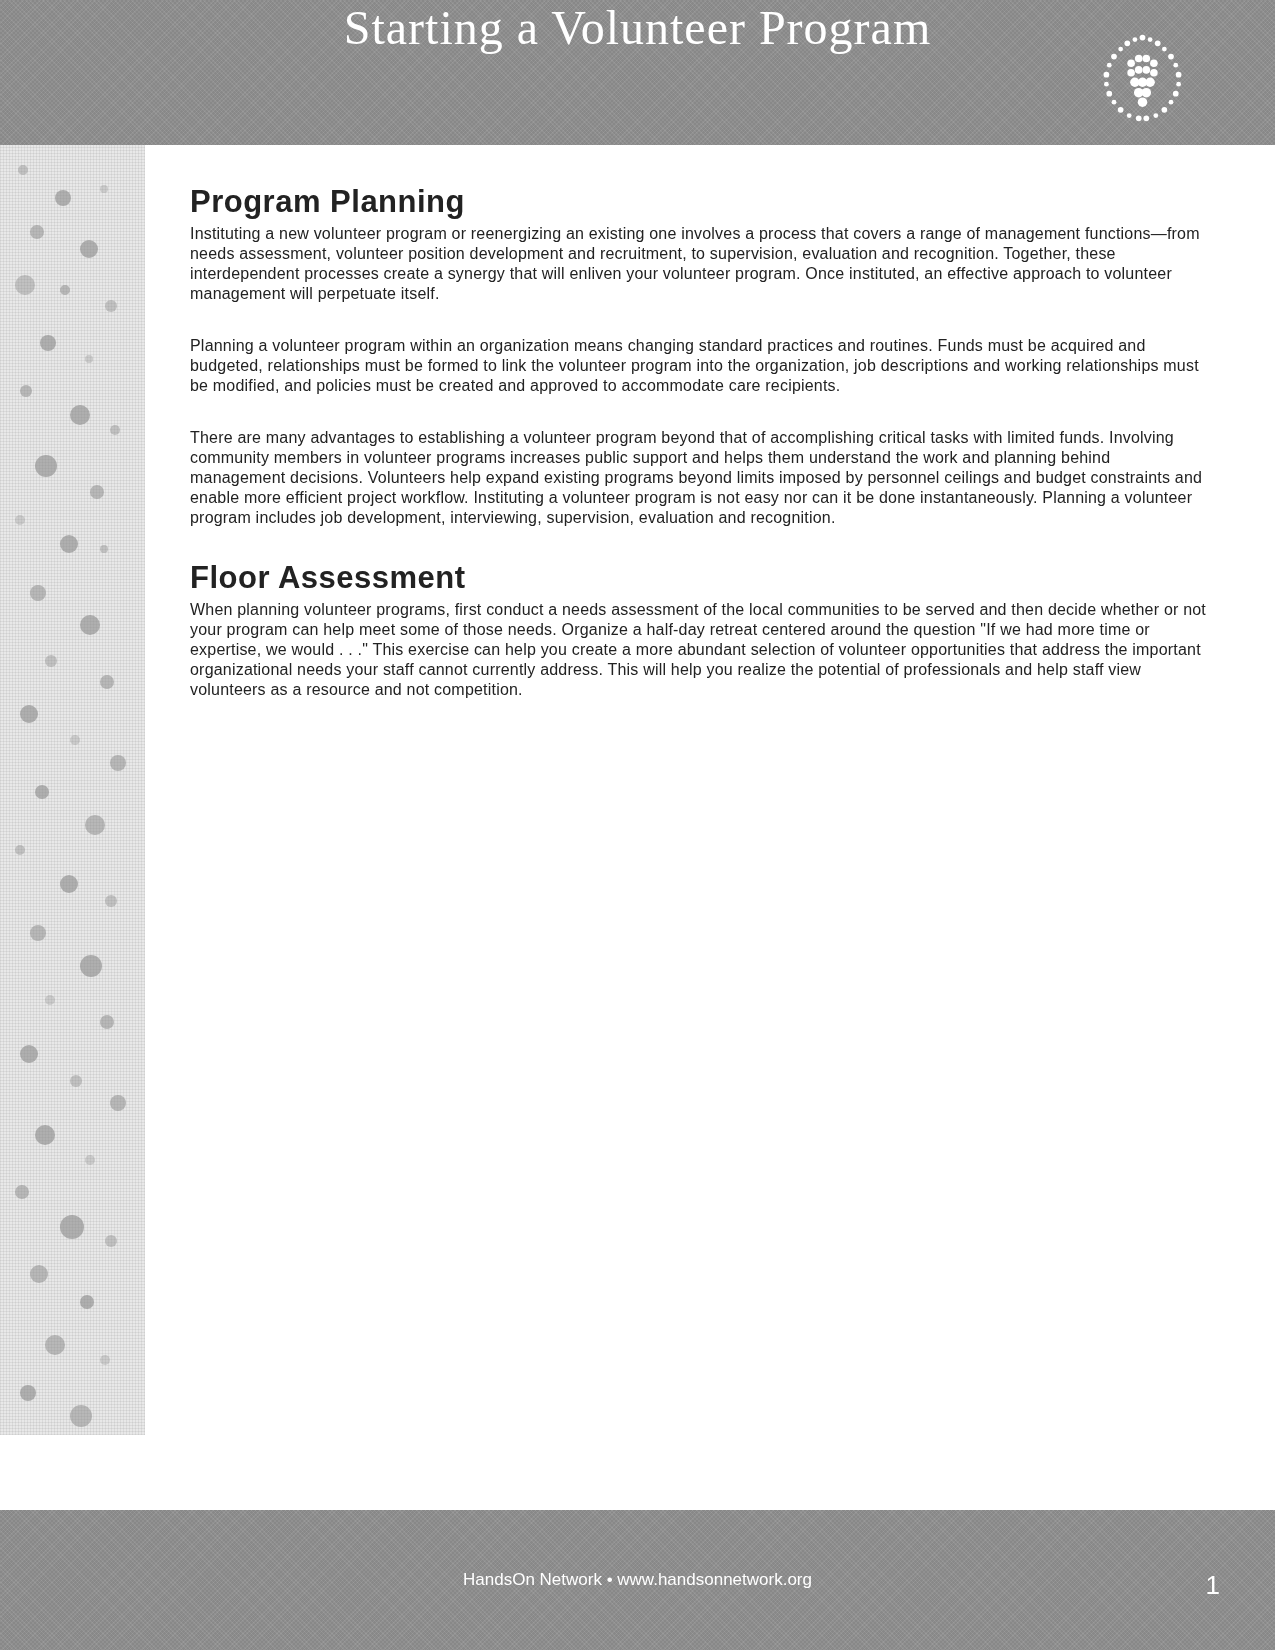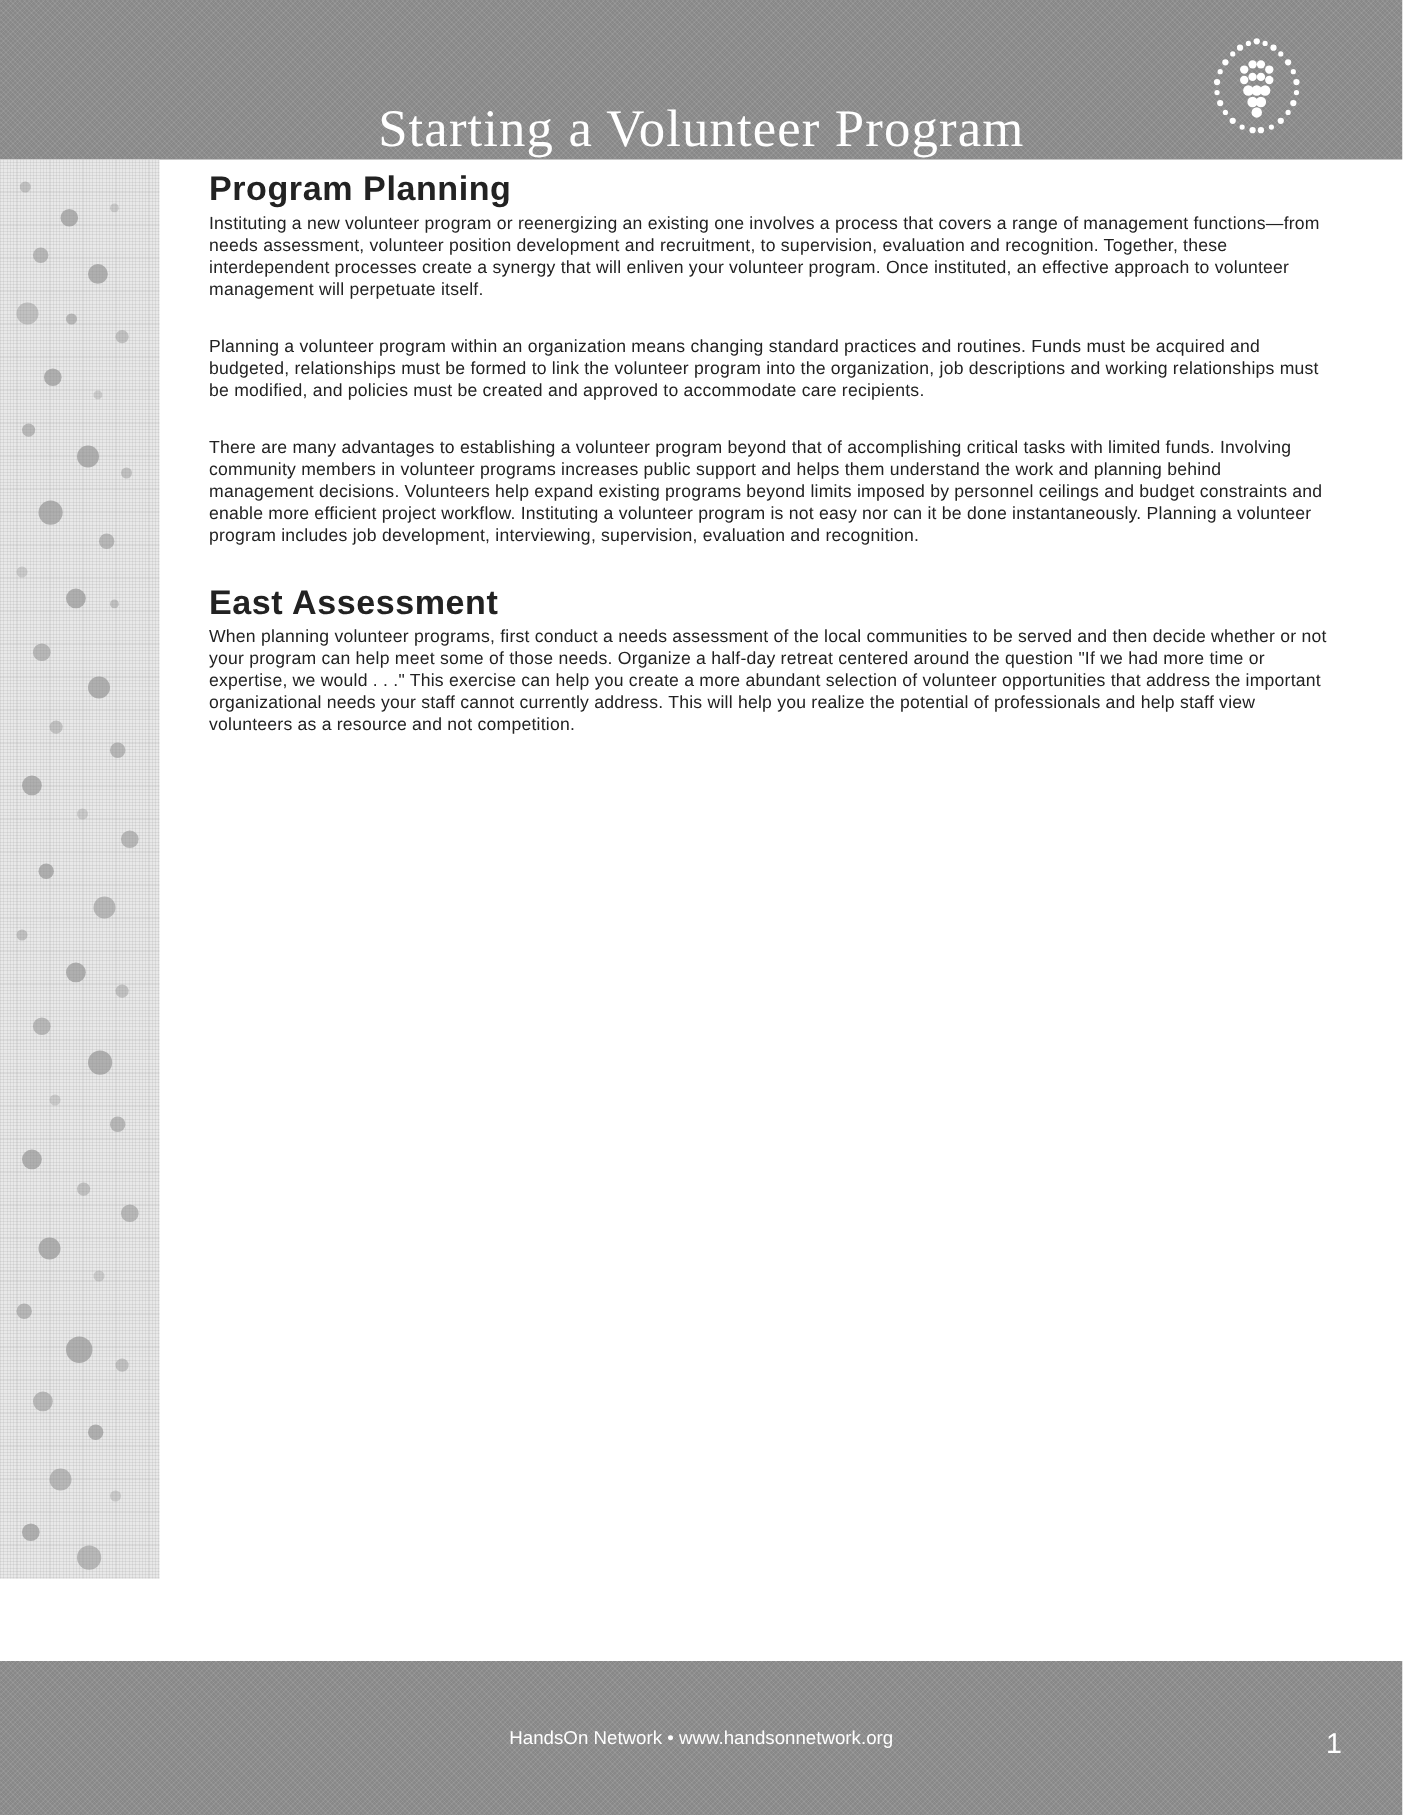--- a/index.html
+++ b/index.html
@@ -12,21 +12,21 @@
     overflow: hidden;
   }
   .header {
     width: 100%;
     height: 145px;
     background: #888888;
     background-image:
       repeating-linear-gradient(45deg, rgba(255,255,255,0.08) 0, rgba(255,255,255,0.08) 1px, transparent 1px, transparent 3px),
       repeating-linear-gradient(-45deg, rgba(255,255,255,0.08) 0, rgba(255,255,255,0.08) 1px, transparent 1px, transparent 3px);
     display: flex;
-    align-items: flex-end;
+    align-items: flex-start;
     justify-content: center;
     position: relative;
   }
   .header-title {
     font-family: Georgia, 'Times New Roman', serif;
     font-size: 48px;
     color: #ffffff;
     letter-spacing: 1px;
     font-weight: normal;
   }
@@ -51,21 +51,21 @@
     overflow: hidden;
   }
   .sidebar .dot {
     position: absolute;
     border-radius: 50%;
     background: #888;
   }
   .content {
     position: absolute;
     left: 190px;
-    top: 154px;
+    top: 184px;
     width: 1020px;
   }
   .section-heading {
     font-size: 31px;
     font-weight: bold;
     color: #222;
     margin-bottom: 4px;
     letter-spacing: 0.5px;
   }
   .body-text {
@@ -205,20 +205,20 @@
   <div class="dot" style="left:20px; top:1240px; width:16px; height:16px; opacity:.6"></div>
   <div class="dot" style="left:70px; top:1260px; width:22px; height:22px; opacity:.5"></div>
 </div>
 
 <div class="content">
   <div class="section-heading">Program Planning</div>
   <div class="body-text">Instituting a new volunteer program or reenergizing an existing one involves a process that covers a range of management functions—from needs assessment, volunteer position development and recruitment, to supervision, evaluation and recognition. Together, these interdependent processes create a synergy that will enliven your volunteer program. Once instituted, an effective approach to volunteer management will perpetuate itself.</div>
   <div class="body-text">Planning a volunteer program within an organization means changing standard practices and routines. Funds must be acquired and budgeted, relationships must be formed to link the volunteer program into the organization, job descriptions and working relationships must be modified, and policies must be created and approved to accommodate care recipients.</div>
   <div class="body-text">There are many advantages to establishing a volunteer program beyond that of accomplishing critical tasks with limited funds. Involving community members in volunteer programs increases public support and helps them understand the work and planning behind management decisions. Volunteers help expand existing programs beyond limits imposed by personnel ceilings and budget constraints and enable more efficient project workflow. Instituting a volunteer program is not easy nor can it be done instantaneously. Planning a volunteer program includes job development, interviewing, supervision, evaluation and recognition.</div>
 
-  <div class="section-heading">East Assessment</div>
+  <div class="section-heading">Floor Assessment</div>
   <div class="body-text">When planning volunteer programs, first conduct a needs assessment of the local communities to be served and then decide whether or not your program can help meet some of those needs. Organize a half-day retreat centered around the question "If we had more time or expertise, we would . . ." This exercise can help you create a more abundant selection of volunteer opportunities that address the important organizational needs your staff cannot currently address. This will help you realize the potential of professionals and help staff view volunteers as a resource and not competition.</div>
 </div>
 
 <div class="footer">
   <div>HandsOn Network • www.handsonnetwork.org</div>
   <div class="page-number">1</div>
 </div>
 
 </body></html>

